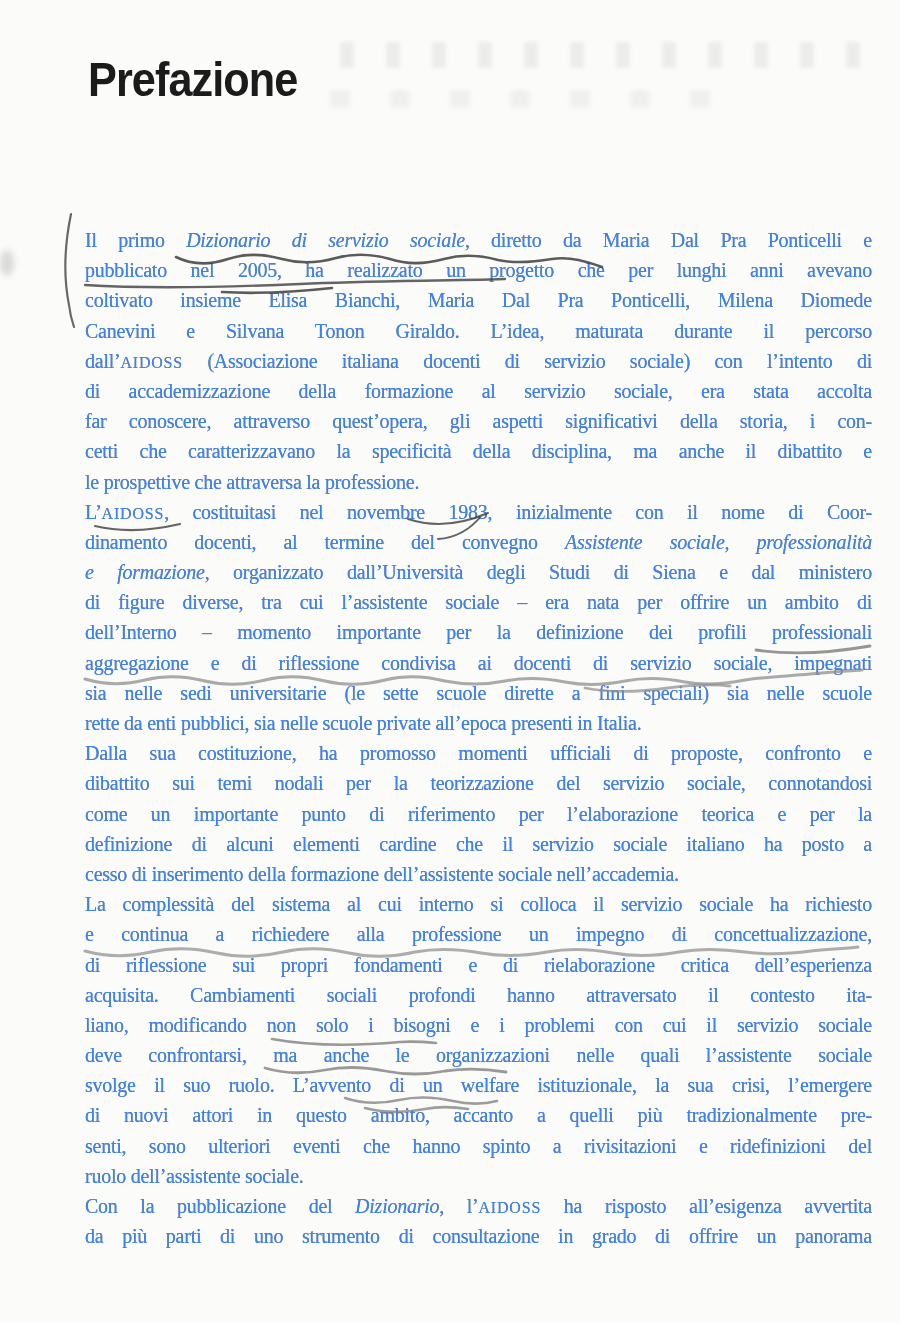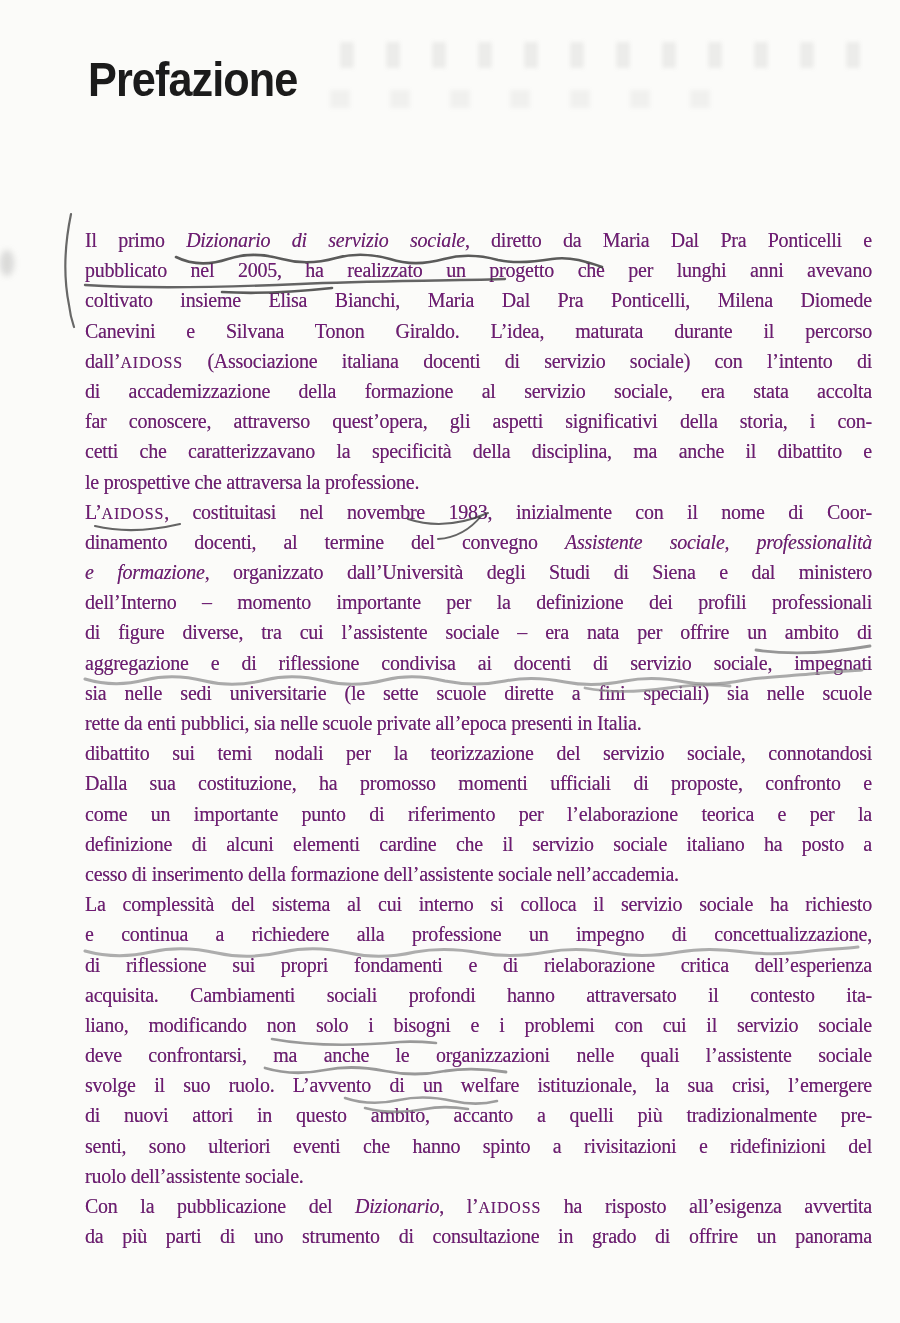--- a/index.html
+++ b/index.html
@@ -13,21 +13,21 @@
   .page{position:absolute;inset:0;border-radius:26px;}
   .page-title{
     position:absolute;left:88px;top:20px;
     font-family:"Liberation Sans","DejaVu Sans",sans-serif;
     font-weight:700;font-size:48px;color:#1b1b1b;
     letter-spacing:-1px;
     transform:scaleX(.9);transform-origin:left top;
   }
   .textblock{
     position:absolute;left:85px;top:225px;width:787px;
-    font-size:20px;color:#701a75;
+    font-size:20px;color:#3b82f6;
     letter-spacing:-.25px;
     text-shadow:0 0 .5px rgba(30,30,30,.55);
   }
   .paragraph{margin:0;}
   .line{
     height:30.2px;line-height:30.2px;
     overflow:hidden;
     text-align:justify;text-align-last:justify;
   }
   .line::after{content:"";display:inline-block;width:100%;height:0;}
@@ -65,29 +65,29 @@
         <div class="line"><span>dall’</span><span class="sc">AIDOSS</span><span> (Associazione italiana docenti di servizio sociale) con l’intento di</span></div>
         <div class="line"><span>di accademizzazione della formazione al servizio sociale, era stata accolta</span></div>
         <div class="line"><span>far conoscere, attraverso quest’opera, gli aspetti significativi della storia, i con-</span></div>
         <div class="line"><span>cetti che caratterizzavano la specificità della disciplina, ma anche il dibattito e</span></div>
         <div class="line last"><span>le prospettive che attraversa la professione.</span></div>
       </div>
       <div class="paragraph">
         <div class="line"><span>L’</span><span class="sc">AIDOSS</span><span>, costituitasi nel novembre 1983, inizialmente con il nome di Coor-</span></div>
         <div class="line"><span>dinamento docenti, al termine del convegno </span><span class="i">Assistente sociale, professionalità</span></div>
         <div class="line"><span class="i">e formazione</span><span>, organizzato dall’Università degli Studi di Siena e dal ministero</span></div>
+        <div class="line"><span>di figure diverse, tra cui l’assistente sociale – era nata per offrire un ambito di</span></div>
         <div class="line"><span>dell’Interno – momento importante per la definizione dei profili professionali</span></div>
-        <div class="line"><span>di figure diverse, tra cui l’assistente sociale – era nata per offrire un ambito di</span></div>
         <div class="line"><span>aggregazione e di riflessione condivisa ai docenti di servizio sociale, impegnati</span></div>
         <div class="line"><span>sia nelle sedi universitarie (le sette scuole dirette a fini speciali) sia nelle scuole</span></div>
         <div class="line last"><span>rette da enti pubblici, sia nelle scuole private all’epoca presenti in Italia.</span></div>
       </div>
       <div class="paragraph">
+        <div class="line"><span>Dalla sua costituzione, ha promosso momenti ufficiali di proposte, confronto e</span></div>
         <div class="line"><span>dibattito sui temi nodali per la teorizzazione del servizio sociale, connotandosi</span></div>
-        <div class="line"><span>Dalla sua costituzione, ha promosso momenti ufficiali di proposte, confronto e</span></div>
         <div class="line"><span>come un importante punto di riferimento per l’elaborazione teorica e per la</span></div>
         <div class="line"><span>definizione di alcuni elementi cardine che il servizio sociale italiano ha posto a</span></div>
         <div class="line last"><span>cesso di inserimento della formazione dell’assistente sociale nell’accademia.</span></div>
       </div>
       <div class="paragraph">
         <div class="line"><span>La complessità del sistema al cui interno si colloca il servizio sociale ha richiesto</span></div>
         <div class="line"><span>e continua a richiedere alla professione un impegno di concettualizzazione,</span></div>
         <div class="line"><span>di riflessione sui propri fondamenti e di rielaborazione critica dell’esperienza</span></div>
         <div class="line"><span>acquisita. Cambiamenti sociali profondi hanno attraversato il contesto ita-</span></div>
         <div class="line"><span>liano, modificando non solo i bisogni e i problemi con cui il servizio sociale</span></div>

